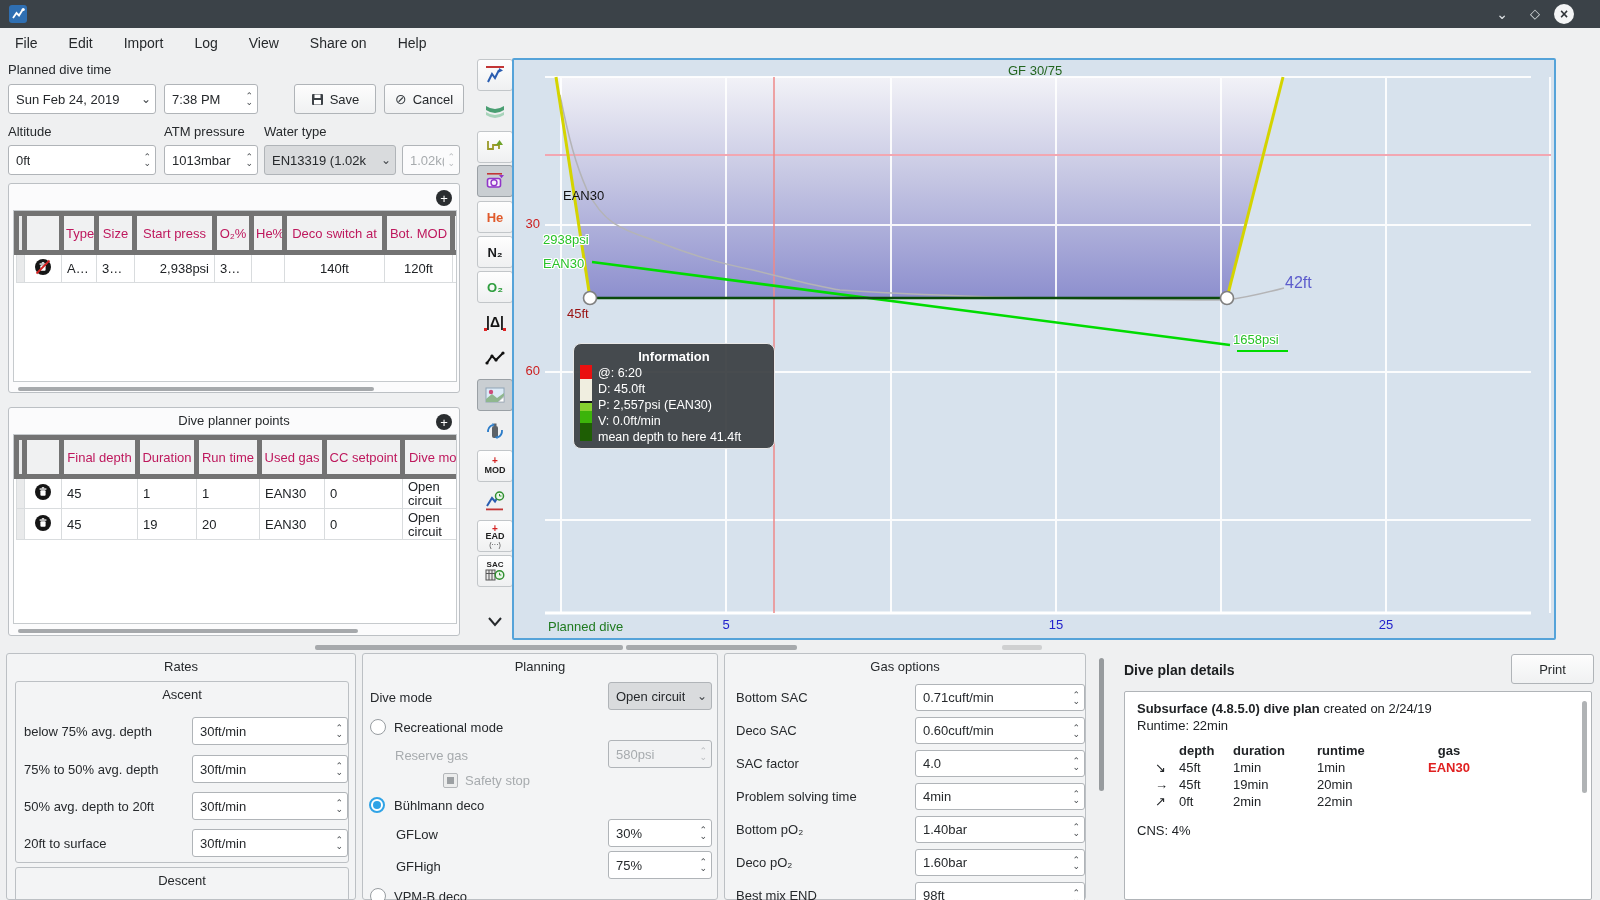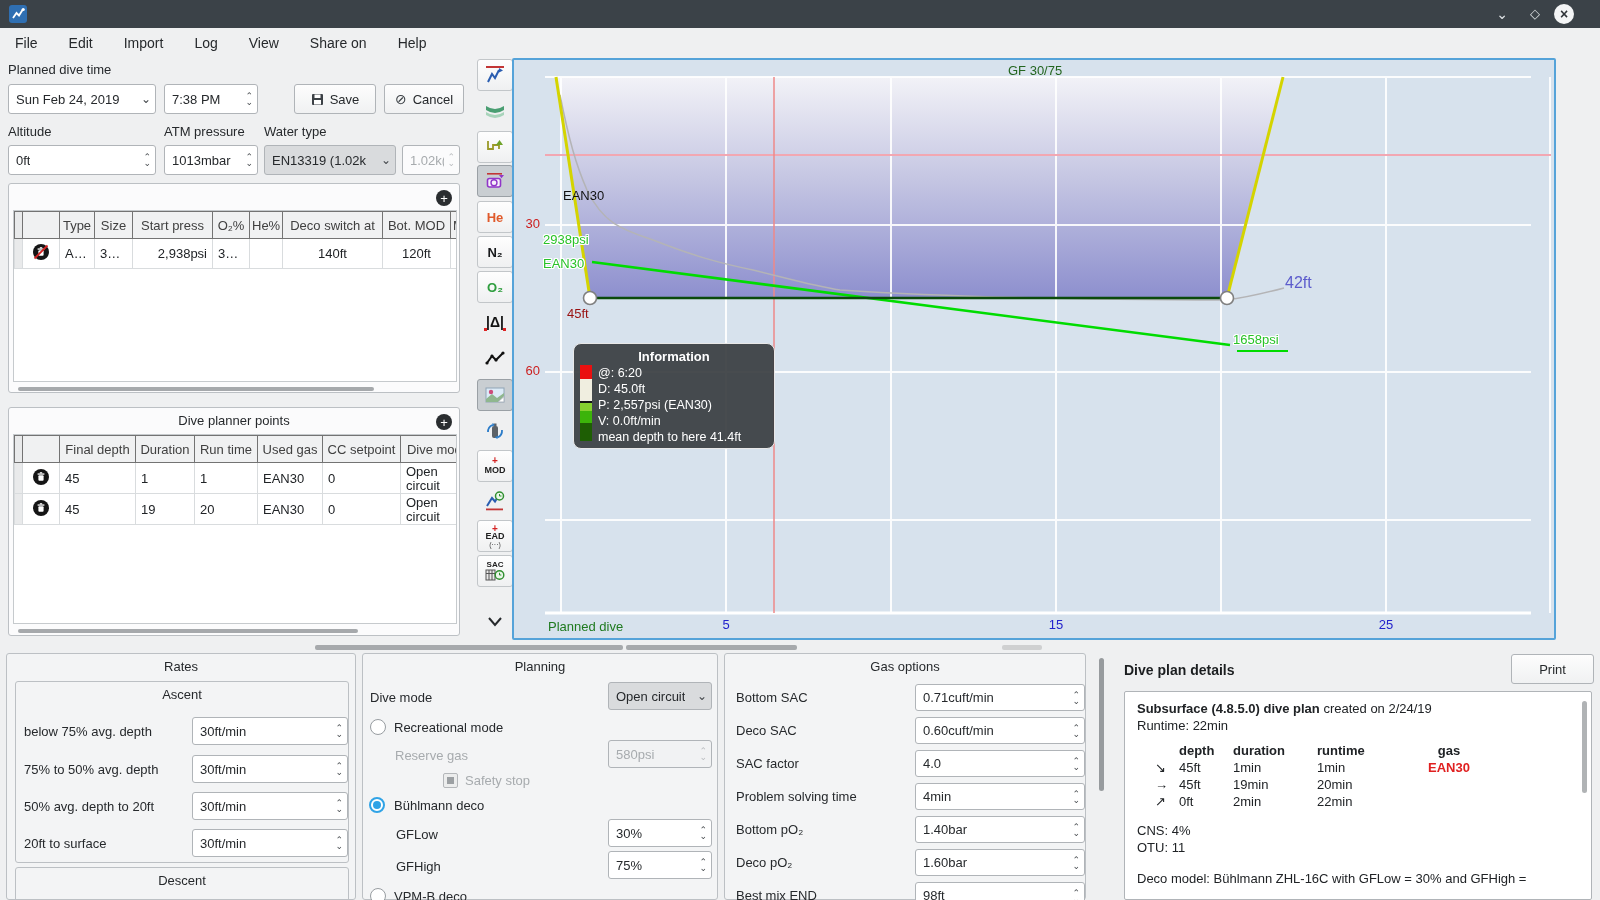--- a/index.html
+++ b/index.html
@@ -13,21 +13,21 @@
   .sp{margin-left:auto;display:flex;flex-direction:column;align-items:center;justify-content:center;color:#44484c;font-size:9px;line-height:6px;padding-left:3px;font-family:"DejaVu Sans",sans-serif}
   .dd{margin-left:auto;color:#44484c;font-size:12px;padding-left:4px;font-family:"DejaVu Sans",sans-serif}
   .gray{background:#d9dbdd}
   .dis{color:#a7abae!important;background:#fbfbfc}
   .dis .sp{color:#b9bcbf}
   .gbox{position:absolute;border:1px solid #bcc0c4;border-radius:3px;background:#fbfbfc;overflow:hidden}
   .gbox.bt{background:#f3f4f5}
   .gtitle{position:absolute;left:0;right:0;top:5px;text-align:center;font-size:13px;color:#26292c}
   .plusbtn{position:absolute;top:6px;right:7px;width:16px;height:16px;border-radius:50%;background:#2a2d30;color:#fff;display:flex;align-items:center;justify-content:center;font-size:13px;line-height:13px}
   table.tbl{border-collapse:collapse;position:absolute;background:#fff;table-layout:fixed}
-  .tbl th{background:#f0f1f2;border:1px solid #737373;font-weight:400;font-size:13px;overflow:hidden;white-space:nowrap;padding:0 2px;height:27px;color:#404040}
+  .tbl th{background:#f0f1f2;border:5px solid #737373;font-weight:400;font-size:13px;overflow:hidden;white-space:nowrap;padding:0 2px;height:39px;color:#be185d}
   .tbl td{border:1px solid #d9dcde;font-size:13px;padding:0 5px;overflow:hidden;color:#202326;background:#fff}
   .tbl .rh{background:#e9eaeb;padding:0}
   .wrap{position:absolute;background:#fff;border:1px solid #c6cacd;overflow:hidden}
   .scrollh{position:absolute;height:4px;border-radius:2px;background:#a6a9ac}
   .tool{position:absolute;left:477px;width:36px;height:32px;display:flex;align-items:center;justify-content:center;flex-direction:column;gap:0}
   .tool.frame{background:linear-gradient(#fefefe,#eff0f1);border:1px solid #c2c6c9;border-radius:3px}
   .tool.sel{background:#c9ced2;border:1px solid #9aa0a5;border-radius:3px}
   .radio{position:absolute;width:16px;height:16px;border-radius:50%;border:1px solid #989da1;background:#fff}
   .radio.on{border:2px solid #30a3e6}
   .radio.on::after{content:"";position:absolute;inset:2px;border-radius:50%;background:#30a3e6}
@@ -607,16 +607,14 @@
     <tr>
       <td>↗</td>
       <td>0ft</td>
       <td>2min</td>
       <td>22min</td>
       <td></td>
     </tr>
   </tbody>
     </table>
   <div class="dl" style="margin-top:12px">CNS: 4%</div>
-  <div class="dl">OTU: 11</div>
-  <div class="dl" style="margin-top:14px">Deco model: Bühlmann ZHL-16C with GFLow = 30% and GFHigh =</div>
 </div>
 <div class="scrollh" style="left:1582px;top:701px;width:5px;height:92px;border-radius:3px;background:#b0b3b5"></div>
 
 </body></html>

